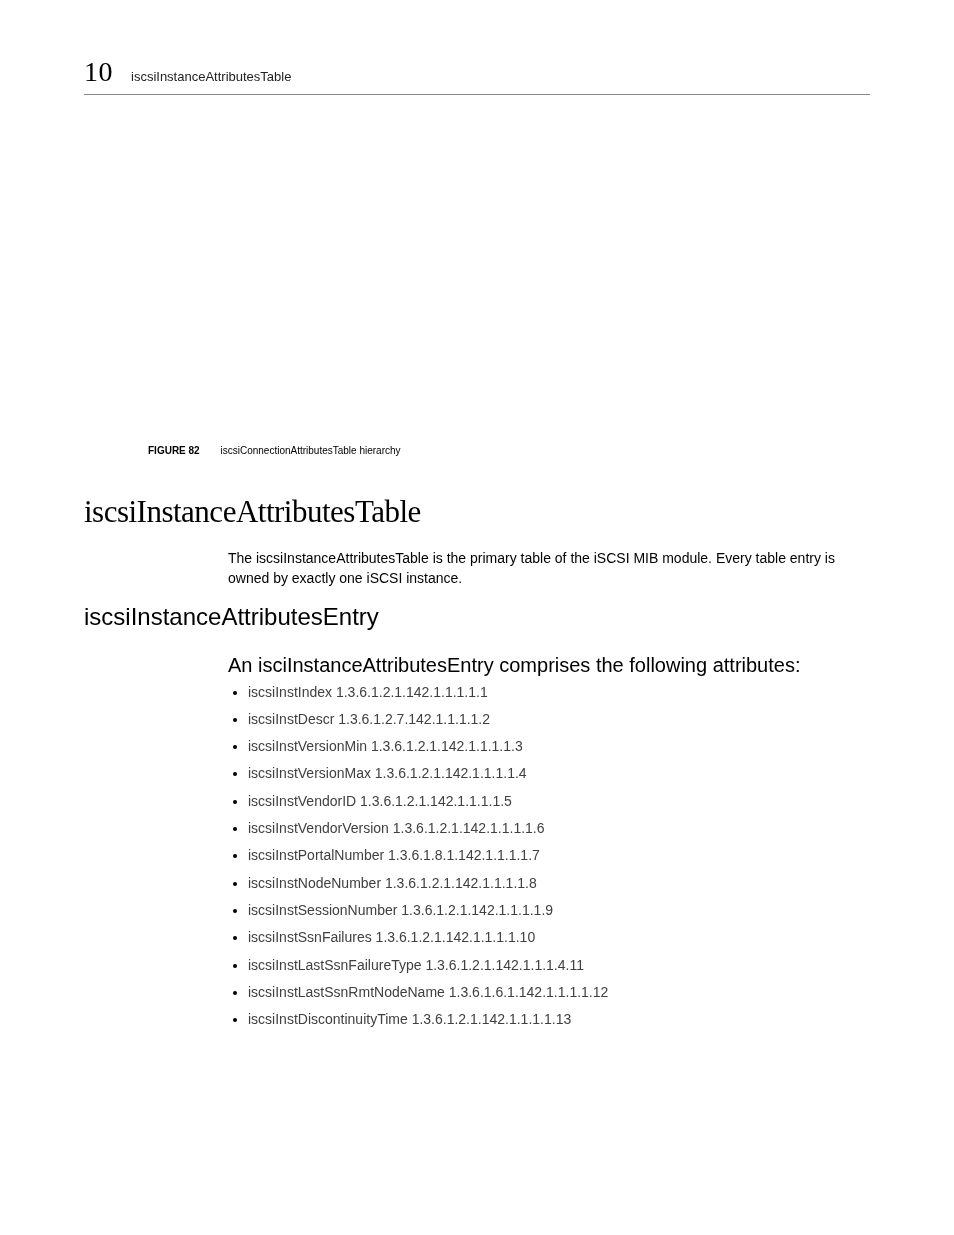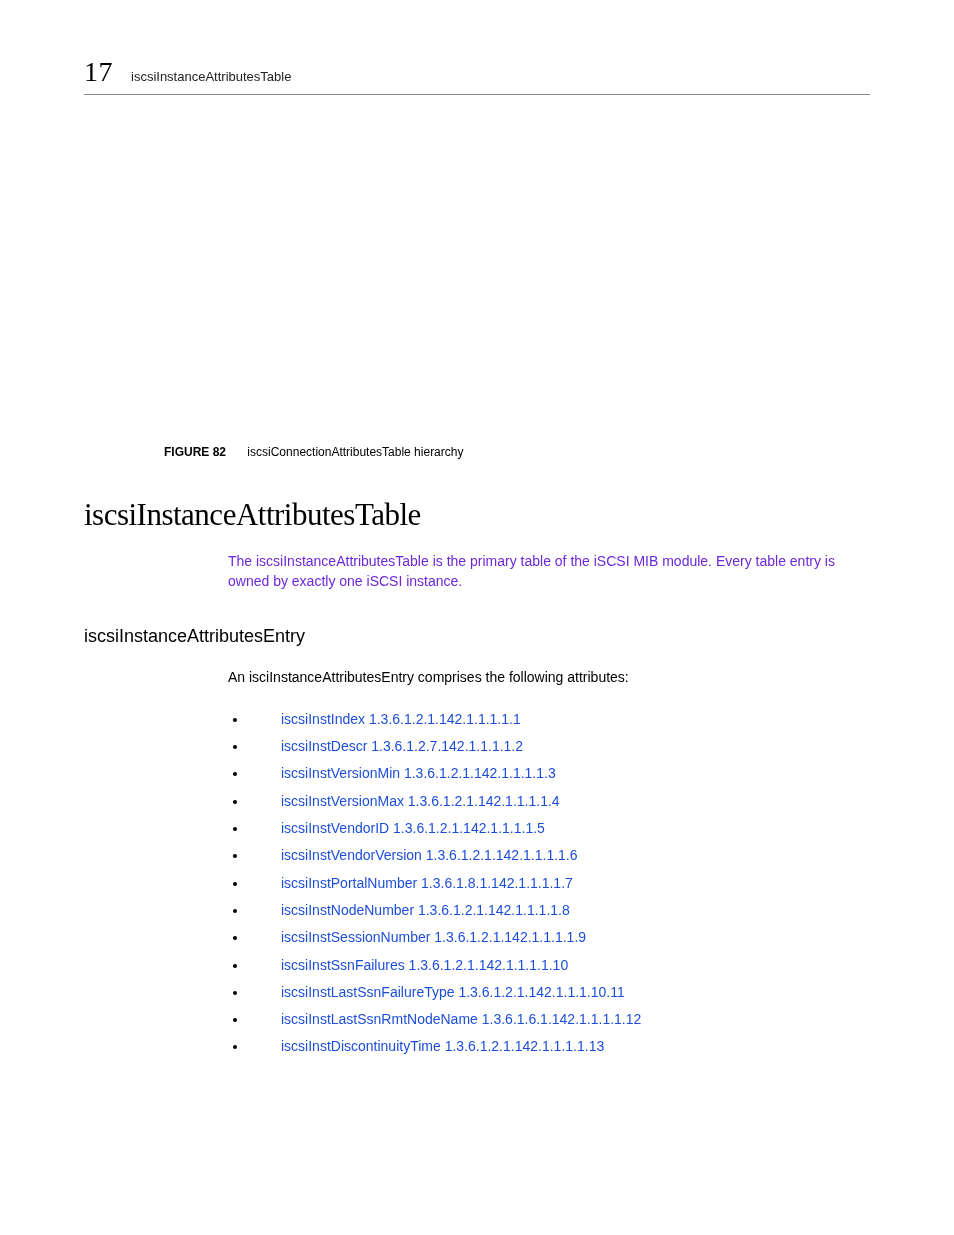--- a/index.html
+++ b/index.html
@@ -28,80 +28,79 @@
     font-weight: normal;
     font-family: Georgia, 'Times New Roman', serif;
     margin-right: 18px;
     letter-spacing: 0.5px;
   }
   .header-title {
     font-size: 13px;
     color: #222;
   }
   .figure-caption {
-    margin-left: 80px;
-    font-size: 12px;
+    margin-left: 64px;
+    font-size: 10px;
     margin-bottom: 38px;
   }
   .figure-caption .fig-label {
     font-weight: bold;
     margin-right: 18px;
   }
   .h1 {
     font-family: Georgia, 'Times New Roman', serif;
     font-size: 31px;
     font-weight: normal;
     margin: 0 0 18px 0;
     letter-spacing: -0.5px;
   }
   .intro-text {
     margin-left: 144px;
     font-size: 14px;
     line-height: 1.45;
-    color: #6d28d9;
-    margin-bottom: 34px;
+    color: #000000;
+    margin-bottom: 14px;
   }
   .h2 {
     font-family: Arial, Helvetica, sans-serif;
-    font-size: 18px;
+    font-size: 24px;
     font-weight: normal;
     margin: 0 0 20px 0;
     color: #000;
   }
   .sub-intro {
     margin-left: 144px;
-    font-size: 14px;
+    font-size: 20px;
     line-height: 1.45;
-    margin-bottom: 22px;
+    margin-bottom: 2px;
   }
   ul.attr-list {
     margin: 0 0 0 144px;
     padding: 0 0 0 20px;
     list-style: disc;
   }
   ul.attr-list li {
     font-size: 14px;
     line-height: 1.45;
     color: #0054a6;
     margin-bottom: 7px;
   }
   ul.attr-list li::marker {
     color: #000;
   }
   .link {
-    color: #1d4ed8;
-    margin-left: 33px;
+    color: #404040;
   }
 </style>
 </head>
 <body>
 
 <div class="page">
   <div class="header-row">
-    <span class="page-number">17</span>
+    <span class="page-number">10</span>
     <span class="header-title">iscsiInstanceAttributesTable</span>
   </div>
 
   <div class="figure-caption">
     <span class="fig-label">FIGURE 82</span>
     <span>iscsiConnectionAttributesTable hierarchy</span>
   </div>
 
   <h1 class="h1">iscsiInstanceAttributesTable</h1>
 
@@ -115,17 +114,17 @@
     <li><span class="link">iscsiInstIndex 1.3.6.1.2.1.142.1.1.1.1.1</span></li>
     <li><span class="link">iscsiInstDescr 1.3.6.1.2.7.142.1.1.1.1.2</span></li>
     <li><span class="link">iscsiInstVersionMin 1.3.6.1.2.1.142.1.1.1.1.3</span></li>
     <li><span class="link">iscsiInstVersionMax 1.3.6.1.2.1.142.1.1.1.1.4</span></li>
     <li><span class="link">iscsiInstVendorID 1.3.6.1.2.1.142.1.1.1.1.5</span></li>
     <li><span class="link">iscsiInstVendorVersion 1.3.6.1.2.1.142.1.1.1.1.6</span></li>
     <li><span class="link">iscsiInstPortalNumber 1.3.6.1.8.1.142.1.1.1.1.7</span></li>
     <li><span class="link">iscsiInstNodeNumber 1.3.6.1.2.1.142.1.1.1.1.8</span></li>
     <li><span class="link">iscsiInstSessionNumber 1.3.6.1.2.1.142.1.1.1.1.9</span></li>
     <li><span class="link">iscsiInstSsnFailures 1.3.6.1.2.1.142.1.1.1.1.10</span></li>
-    <li><span class="link">iscsiInstLastSsnFailureType 1.3.6.1.2.1.142.1.1.1.10.11</span></li>
+    <li><span class="link">iscsiInstLastSsnFailureType 1.3.6.1.2.1.142.1.1.1.4.11</span></li>
     <li><span class="link">iscsiInstLastSsnRmtNodeName 1.3.6.1.6.1.142.1.1.1.1.12</span></li>
     <li><span class="link">iscsiInstDiscontinuityTime 1.3.6.1.2.1.142.1.1.1.1.13</span></li>
   </ul>
 </div>
 
 </body></html>

